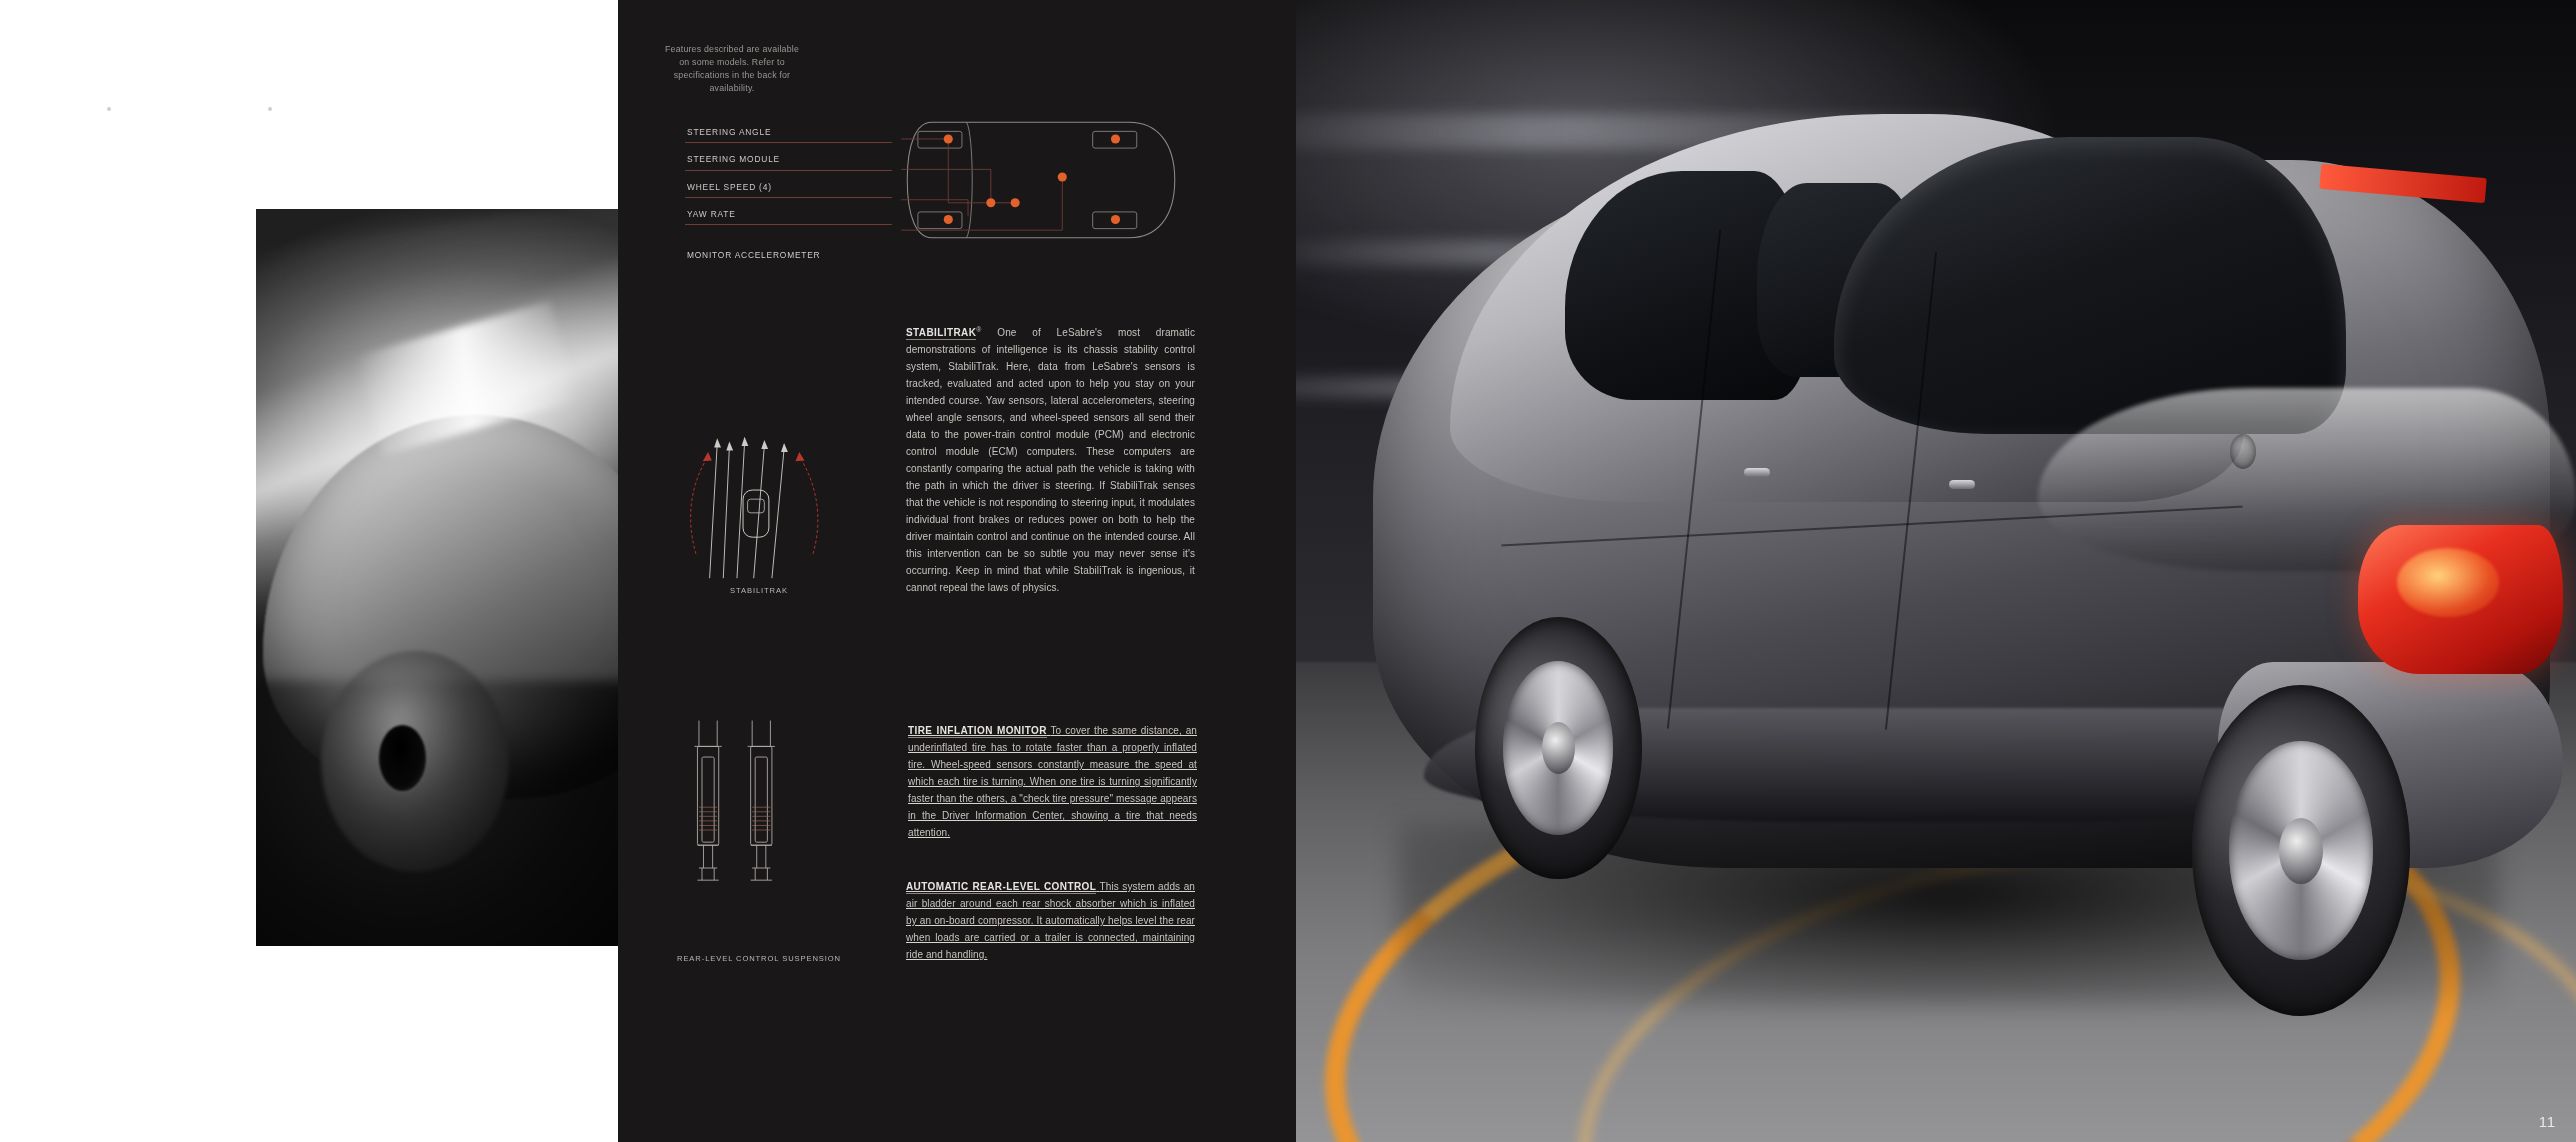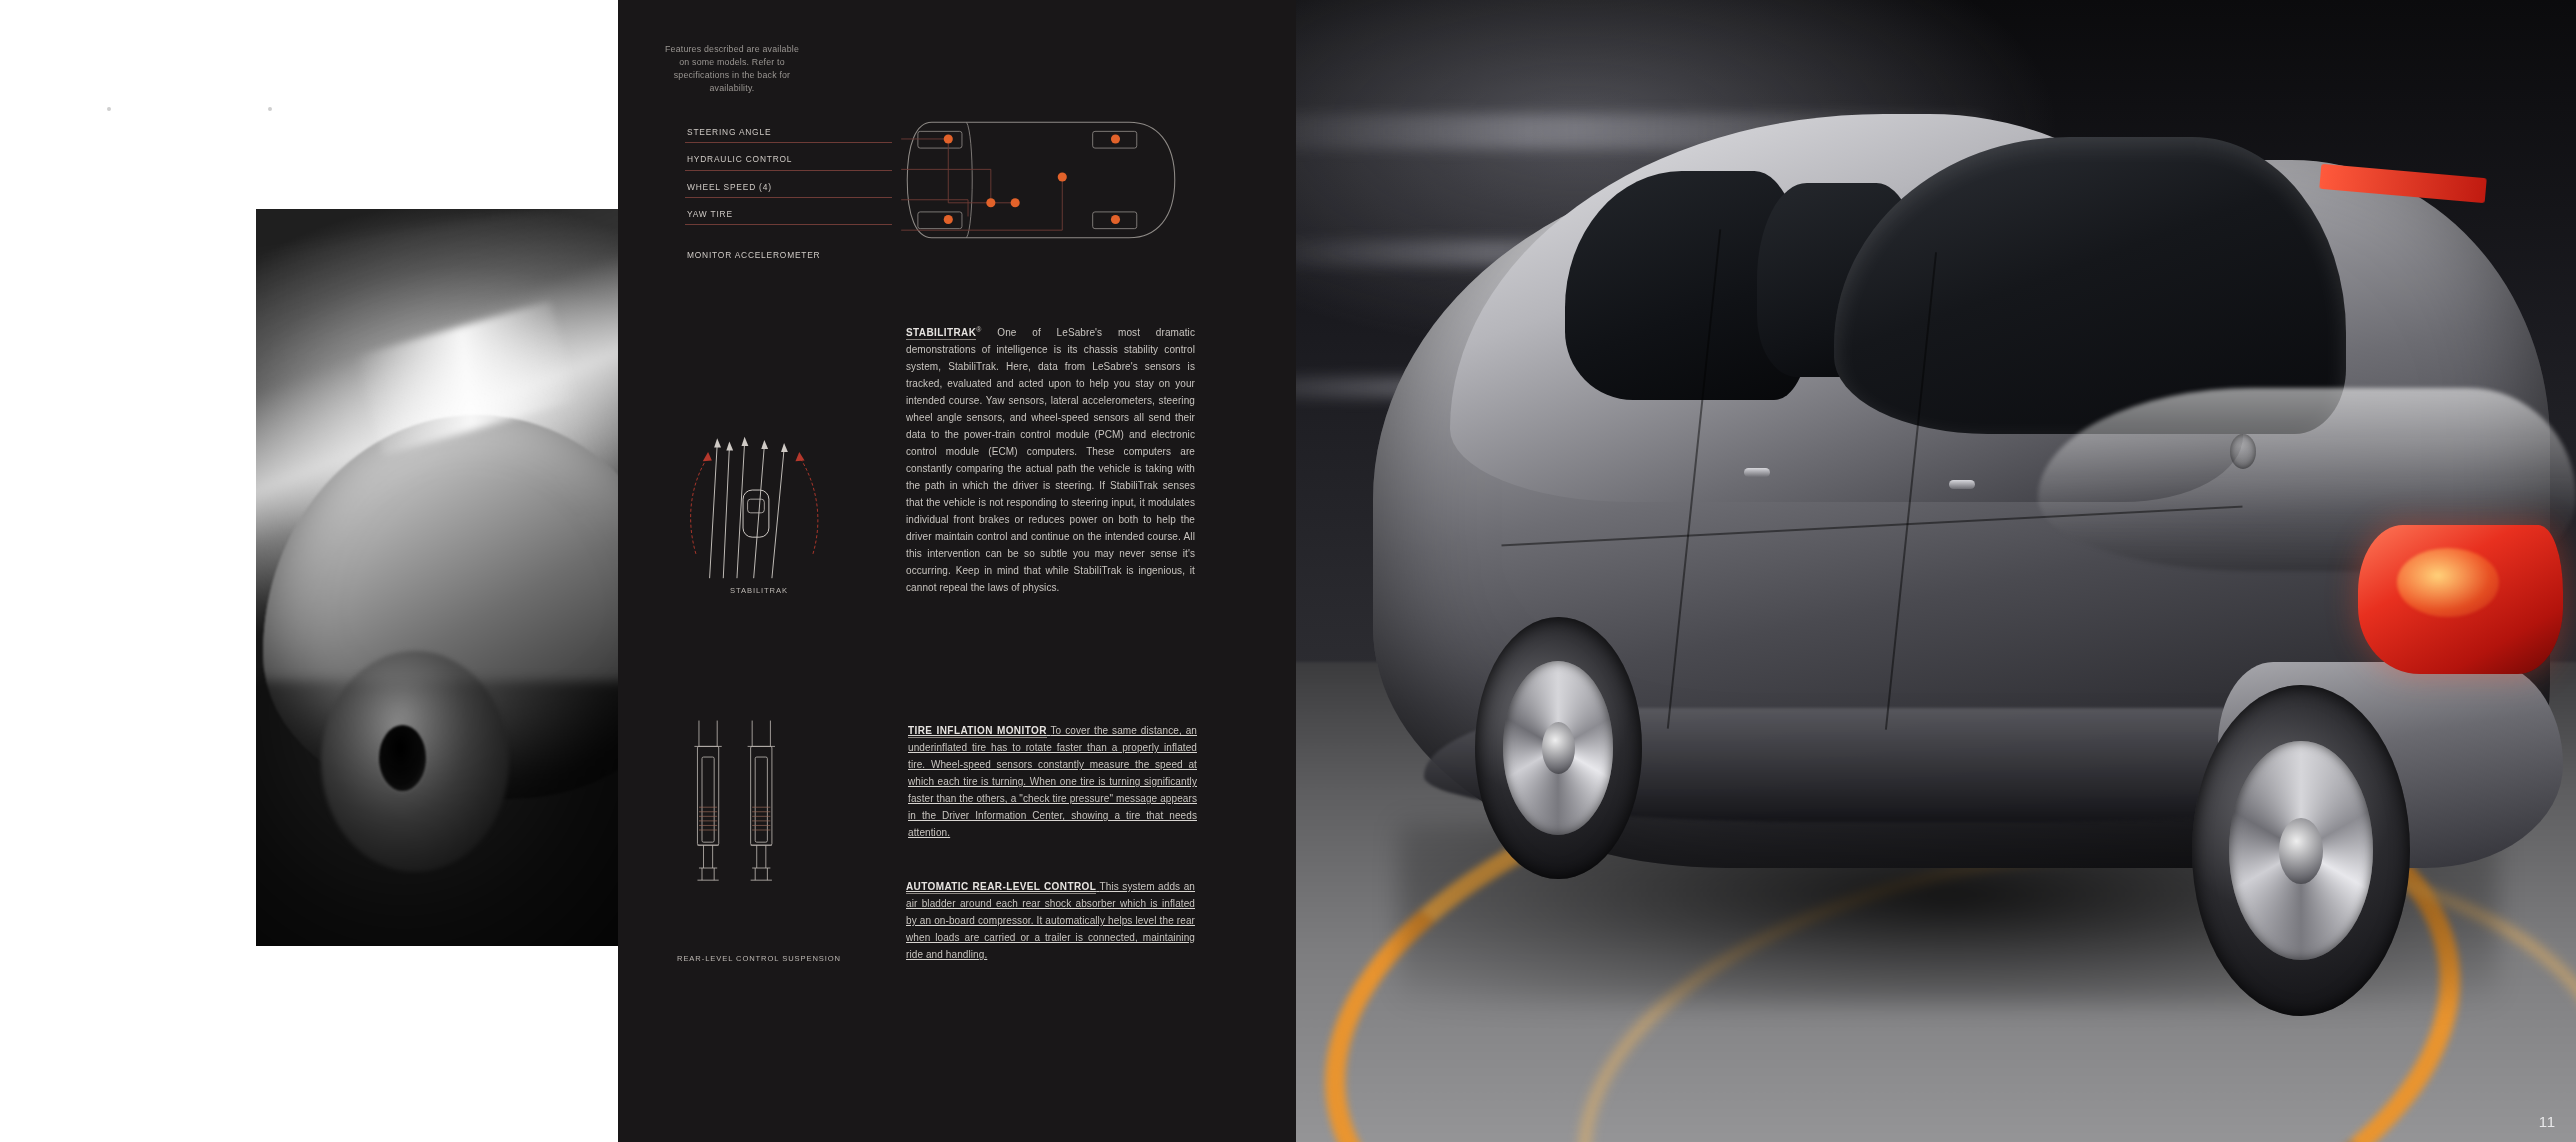--- a/index.html
+++ b/index.html
@@ -424,29 +424,29 @@
     <div class="avail-note">Features described are available on some models. Refer to specifications in the back for availability.</div>
 
     <div class="diagram-top">
 
       <div class="diag-labels">
         <div class="diag-label-row">
           <span>STEERING ANGLE</span>
           <div class="diag-rule" style="top:15.2px;"></div>
         </div>
         <div class="diag-label-row">
-          <span>HYDRAULIC CONTROL</span>
+          <span>STEERING MODULE</span>
           <div class="diag-rule" style="top:15.2px;"></div>
         </div>
         <div class="diag-label-row">
           <span>WHEEL SPEED (4)</span>
           <div class="diag-rule" style="top:15.2px;"></div>
         </div>
         <div class="diag-label-row">
-          <span>YAW TIRE</span>
+          <span>YAW RATE</span>
           <div class="diag-rule" style="top:15.2px;"></div>
         </div>
         <div class="diag-label-lat">MONITOR ACCELEROMETER</div>
       </div>
 
       <div class="car-outline">
         <svg viewBox="0 0 368 200" xmlns="http://www.w3.org/2000/svg">
 
           <path d="M40,24 C20,24 8,52 8,100 C8,148 20,176 40,176 L300,176 C336,176 360,150 360,100 C360,50 336,24 300,24 Z" fill="none" stroke="#8e8a86" stroke-width="1.4"></path>
           <path d="M86,24 C96,40 96,160 86,176" fill="none" stroke="#8e8a86" stroke-width="1.1"></path>

